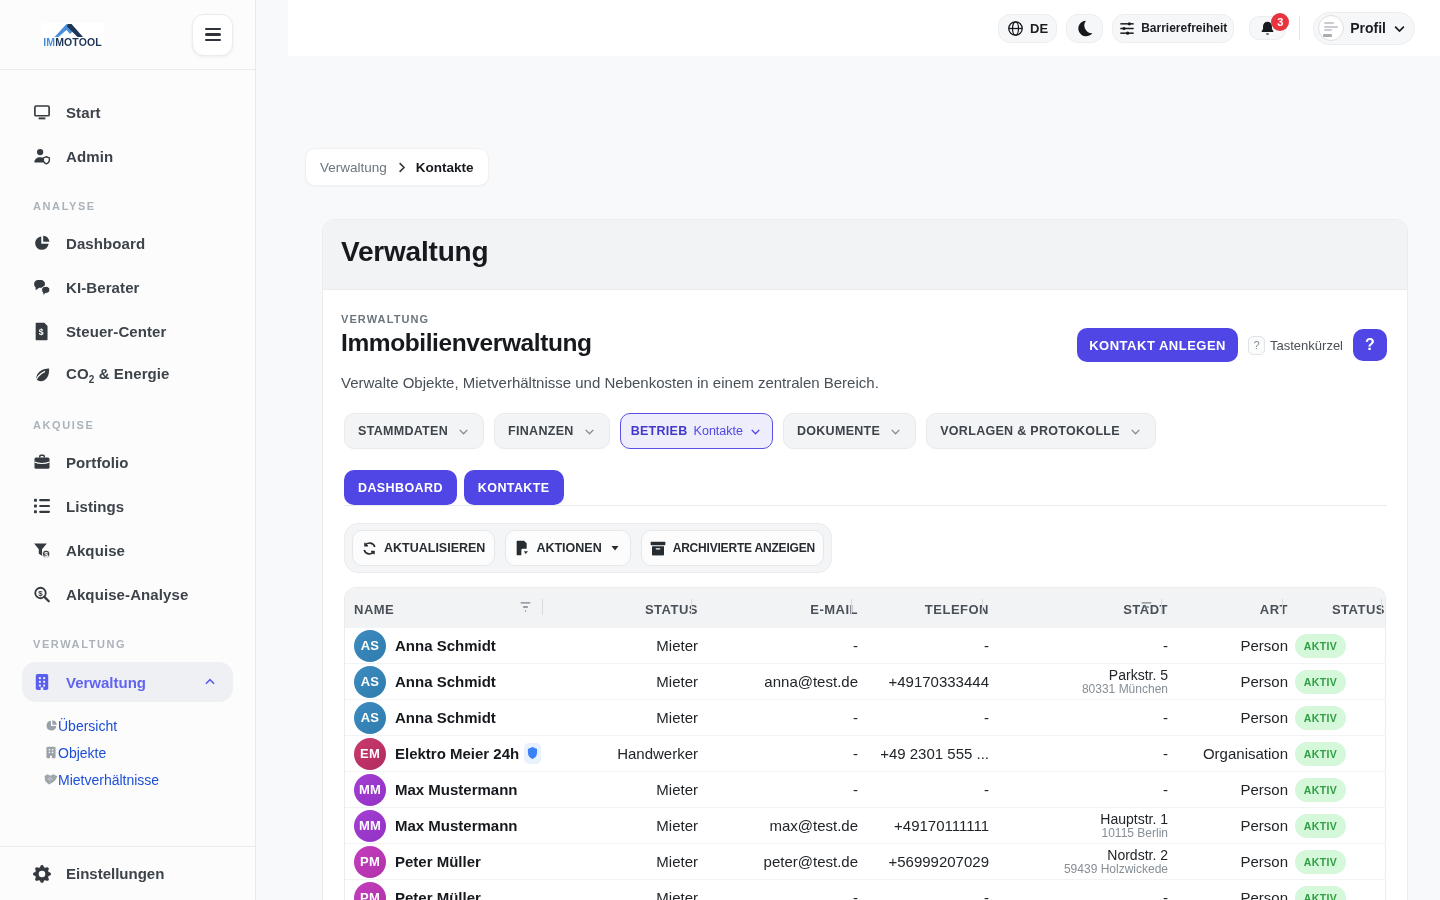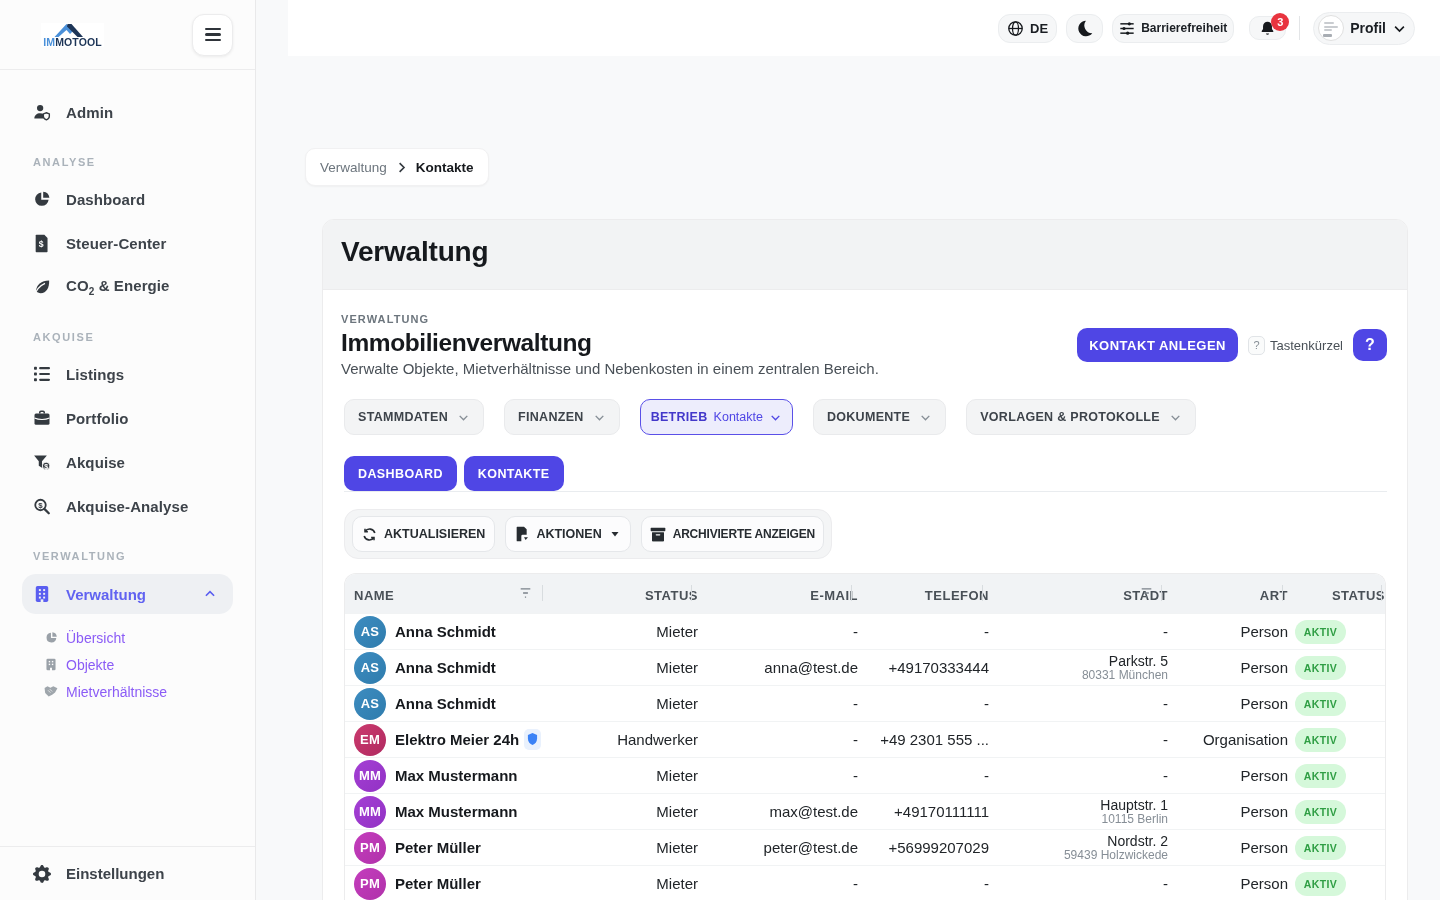--- a/index.html
+++ b/index.html
@@ -23,21 +23,21 @@
 .nav-item .tx { margin-left:15px; font-size:15px; font-weight:600; color:#3d434a; letter-spacing:0.1px; }
 .nav-item .chev { margin-left:auto; margin-right:36px; color:#868e96; }
 .section-label { margin:22px 0 9px 33px; font-size:11px; font-weight:700; letter-spacing:1.6px; color:#aab2ba; }
 .active-pill { margin:12px 22px 0; height:40px; background:#eef0f3; border-radius:14px; display:flex; align-items:center; padding:0 16px 0 11px; }
 .active-pill .ic { width:18px; height:18px; display:flex; align-items:center; justify-content:center; }
 .active-pill .tx { margin-left:15px; font-size:15px; font-weight:600; color:#6163f1; }
 .active-pill .chev { margin-left:auto; color:#6163f1; }
 .sub-list { margin-top:10px; }
 .sub-item { height:27px; display:flex; align-items:center; padding-left:44px; }
 .sub-item .ic { width:14px; height:14px; display:flex; align-items:center; justify-content:center; color:#9aa1a8; }
-.sub-item .tx { margin-left:8px; font-size:14px; font-weight:500; color:#8b5cf6; }
+.sub-item .tx { margin-left:0; font-size:14px; font-weight:500; color:#1d4ed8; }
 .side-bottom { position:absolute; left:0; right:0; bottom:0; height:54px; border-top:1px solid #ececed; display:flex; align-items:center; padding-left:33px; }
 .side-bottom .tx { margin-left:15px; font-size:15px; font-weight:600; color:#3d434a; }
 
 
 .topbar { position:absolute; left:288px; top:0; right:0; height:56px; background:#fff; display:flex; align-items:center; justify-content:flex-end; padding-right:25px; }
 .pill { height:29px; background:#f6f7f8; border:1px solid #ebedef; border-radius:12px; display:flex; align-items:center; padding:0 8px; gap:6px; font-size:13px; font-weight:600; color:#1a1e23; margin-left:9px; }
 .pill-bell { position:relative; height:24px; border-radius:10px; padding:0 9px; margin-left:15px; }
 .badge { position:absolute; top:-4px; right:-4px; width:18px; height:18px; background:#e8343f; border-radius:50%; color:#fff; font-size:11px; font-weight:700; display:flex; align-items:center; justify-content:center; }
 .vline { width:1px; height:24px; background:#e3e5e7; margin-left:13px; }
 .pill-profil { height:33px; border-radius:17px; padding:0 7px 0 4px; margin-left:13px; font-size:14px; gap:6px; }
@@ -51,29 +51,29 @@
 .breadcrumb .bc2 { font-size:13.5px; color:#16191d; font-weight:700; }
 
 .card { position:absolute; left:322px; top:219px; width:1086px; background:#fff; border:1px solid #ececed; border-radius:12px; min-height:700px; }
 .card-head { height:70px; background:#f2f3f4; border-radius:11px 11px 0 0; border-bottom:1px solid #ececed; display:flex; align-items:center; padding:0 18px; }
 .card-head h1 { font-size:28px; font-weight:700; color:#16191d; letter-spacing:-0.2px; position:relative; top:-3px; }
 .card-body { padding:23px 20px 0 21px; }
 
 .head-row { display:flex; justify-content:space-between; align-items:flex-start; }
 .head-left { margin-left:-3px; }
 .eyebrow { font-size:11px; font-weight:600; letter-spacing:1.1px; color:#6c757d; margin-bottom:4px; }
-.h-title { font-size:24.5px; font-weight:600; color:#16191d; letter-spacing:-0.4px; margin-bottom:3px; }
+.h-title { font-size:24.5px; font-weight:600; color:#16191d; letter-spacing:-0.4px; margin-bottom:17px; }
 .h-sub { font-size:15px; color:#495057; }
 .head-actions { display:flex; align-items:center; margin-top:15px; }
 .btn-primary { height:34px; background:#4f46e5; color:#fff; border-radius:10px; font-size:13px; font-weight:700; letter-spacing:0.5px; display:flex; align-items:center; padding:0 12px; }
 .kbd { width:17px; height:19px; background:#fafbfb; border:1px solid #e1e4e7; border-radius:5px; color:#868e96; font-size:11px; display:flex; align-items:center; justify-content:center; margin-left:10px; }
 .kbd-label { font-size:13px; color:#495057; margin-left:5px; }
 .btn-help { width:34px; height:32px; background:#4f46e5; color:#fff; border-radius:10px; font-size:16px; font-weight:700; display:flex; align-items:center; justify-content:center; margin-left:10px; align-self:center; }
 
-.tabs-row { display:flex; gap:20px; margin-top:22px; }
+.tabs-row { display:flex; gap:10px; margin-top:22px; }
 .tab { height:36px; background:#f3f4f5; border:1px solid #e9eaec; border-radius:10px; display:flex; align-items:center; padding:0 13px; font-size:12.5px; font-weight:700; letter-spacing:0.3px; color:#3d434a; gap:9px; }
 .tab .tchev { color:#868e96; display:flex; }
 .tab.active { background:#ededfc; border:1.5px solid #5a50e8; color:#4338ca; padding:0 10px; gap:6px; }
 .tab.active .sub-lbl { font-size:12.5px; font-weight:400; letter-spacing:0; color:#4f46e5; margin-left:0; }
 .tab.active .tchev { color:#4f46e5; }
 
 .subtabs { display:flex; gap:7px; margin-top:21px; border-bottom:1px solid #e9ecef; padding-bottom:0; }
 .subtab { height:35px; background:#4f46e5; color:#fff; border-radius:10px; font-size:12.5px; font-weight:700; letter-spacing:0.4px; display:flex; align-items:center; padding:0 14px; }
 
 .toolbar { margin-top:17px; width:fit-content; background:#f4f5f6; border:1px solid #ececee; border-radius:14px; padding:6px 7px; display:flex; gap:10px; }
@@ -121,79 +121,97 @@
         <div class="burger-icon">
           <div></div>
           <div></div>
           <div></div>
         </div>
       </div>
   </div>
   <nav class="side-nav">
     <div class="nav-item">
         <span class="ic">
+      <svg width="19" height="18" viewBox="0 0 24 24" fill="none" stroke="#343a40" stroke-width="2.2">
+            <rect x="2.5" y="4" width="19" height="13" rx="1.5"></rect>
+            <line x1="7.5" y1="20.5" x2="16.5" y2="20.5" stroke-width="2.6"></line>
+          </svg>
+    </span>
+        <span class="tx">Start</span>
+      </div>
+    <div class="nav-item">
+        <span class="ic">
       <svg width="20" height="20" viewBox="0 0 24 24" fill="#343a40">
             <circle cx="9.5" cy="6.8" r="4.2"></circle>
             <path d="M1.8 20.5c0-4.3 3.4-7 7.7-7 1.9 0 3.6.5 4.9 1.4-.6.9-.9 2-.9 3.1 0 .9.2 1.7.6 2.5z"></path>
             <path d="M17.8 13l4 1.6v3c0 2.4-1.7 4-4 4.8-2.3-.8-4-2.4-4-4.8v-3z" fill="none" stroke="#343a40" stroke-width="1.8"></path>
           </svg>
     </span>
         <span class="tx">Admin</span>
       </div>
     <div class="section-label">ANALYSE</div>
     <div class="nav-item">
         <span class="ic">
       <svg width="18" height="18" viewBox="0 0 24 24" fill="#343a40">
             <path d="M11 3.2A9 9 0 1 0 20.8 13H11z"></path>
             <path d="M13.6 2.2a9 9 0 0 1 8.2 8.2h-8.2z"></path>
           </svg>
     </span>
         <span class="tx">Dashboard</span>
       </div>
     <div class="nav-item">
         <span class="ic">
+      <svg width="20" height="19" viewBox="0 0 24 24" fill="#343a40">
+            <path d="M1.5 7.2C1.5 4.3 3.8 2 6.7 2h4.1c2.9 0 5.2 2.3 5.2 5.2s-2.3 5.2-5.2 5.2H8.2l-4.7 3.4v-4C2.3 10.9 1.5 9.1 1.5 7.2z"></path>
+            <path d="M11.5 15.1c0-2.6 2.1-4.6 4.6-4.6h1.8c2.6 0 4.6 2.1 4.6 4.6s-2.1 4.6-4.6 4.6h-.5l-4.2 2.8v-3.3c-1.1-.8-1.7-2.4-1.7-4.1z" stroke="#fcfcfc" stroke-width="1.3"></path>
+          </svg>
+    </span>
+        <span class="tx">KI-Berater</span>
+      </div>
+    <div class="nav-item">
+        <span class="ic">
       <svg width="16" height="19" viewBox="0 0 20 24" fill="#343a40">
             <path d="M3 1h10l4 4v17a1 1 0 0 1-1 1H3a1 1 0 0 1-1-1V2a1 1 0 0 1 1-1z"></path>
             <text x="9" y="16" font-size="11" font-weight="bold" fill="#fcfcfc" text-anchor="middle" font-family="Liberation Sans">$</text>
           </svg>
     </span>
         <span class="tx">Steuer-Center</span>
       </div>
     <div class="nav-item">
         <span class="ic">
       <svg width="20" height="19" viewBox="0 0 24 24" fill="#343a40">
             <path d="M21.5 2.5c-10.5 0-17 5.5-17.5 14.5 1.5 1.5 3.7 2.5 6.3 2.5 7.5 0 11.7-7.5 11.2-17z"></path>
             <path d="M2.5 22C4.5 15 9.5 9.5 16 6.5" stroke="#fcfcfc" stroke-width="1.6" fill="none"></path>
           </svg>
     </span>
         <span class="tx">CO<sub style="font-size:10px;font-weight:600;">2</sub>&nbsp;&amp; Energie</span>
       </div>
     <div class="section-label">AKQUISE</div>
+    <div class="nav-item">
+        <span class="ic">
+      <svg width="19" height="18" viewBox="0 0 24 24" fill="#343a40">
+            <path d="M2 8a2 2 0 0 1 2-2h16a2 2 0 0 1 2 2v11a2 2 0 0 1-2 2H4a2 2 0 0 1-2-2z"></path>
+            <path d="M9 6V4.5A1.5 1.5 0 0 1 10.5 3h3A1.5 1.5 0 0 1 15 4.5V6" fill="none" stroke="#343a40" stroke-width="2"></path>
+            <path d="M2 12c3 1.4 6.4 2 10 2s7-.6 10-2" stroke="#fcfcfc" stroke-width="1.4" fill="none"></path>
+          </svg>
+    </span>
+        <span class="tx">Portfolio</span>
+      </div>
     <div class="nav-item">
         <span class="ic">
       <svg width="18" height="16" viewBox="0 0 24 22" fill="#343a40">
             <rect x="1" y="1" width="4" height="4" rx="1"></rect>
             <rect x="8" y="1.5" width="15" height="3" rx="1.5"></rect>
             <rect x="1" y="9" width="4" height="4" rx="1"></rect>
             <rect x="8" y="9.5" width="15" height="3" rx="1.5"></rect>
             <rect x="1" y="17" width="4" height="4" rx="1"></rect>
             <rect x="8" y="17.5" width="15" height="3" rx="1.5"></rect>
           </svg>
     </span>
         <span class="tx">Listings</span>
-      </div>
-    <div class="nav-item">
-        <span class="ic">
-      <svg width="19" height="18" viewBox="0 0 24 24" fill="#343a40">
-            <path d="M2 8a2 2 0 0 1 2-2h16a2 2 0 0 1 2 2v11a2 2 0 0 1-2 2H4a2 2 0 0 1-2-2z"></path>
-            <path d="M9 6V4.5A1.5 1.5 0 0 1 10.5 3h3A1.5 1.5 0 0 1 15 4.5V6" fill="none" stroke="#343a40" stroke-width="2"></path>
-            <path d="M2 12c3 1.4 6.4 2 10 2s7-.6 10-2" stroke="#fcfcfc" stroke-width="1.4" fill="none"></path>
-          </svg>
-    </span>
-        <span class="tx">Portfolio</span>
       </div>
     <div class="nav-item">
         <span class="ic">
       <svg width="20" height="19" viewBox="0 0 24 24" fill="#343a40">
             <path d="M1.5 2.5h17l-6.5 7.8v8.7l-4.3-2.7v-6z"></path>
             <circle cx="17.5" cy="16.5" r="5" stroke="#fcfcfc" stroke-width="1.2"></circle>
             <text x="17.5" y="20" font-size="9.5" font-weight="bold" fill="#fcfcfc" text-anchor="middle" font-family="Liberation Sans">$</text>
           </svg>
     </span>
         <span class="tx">Akquise</span>

